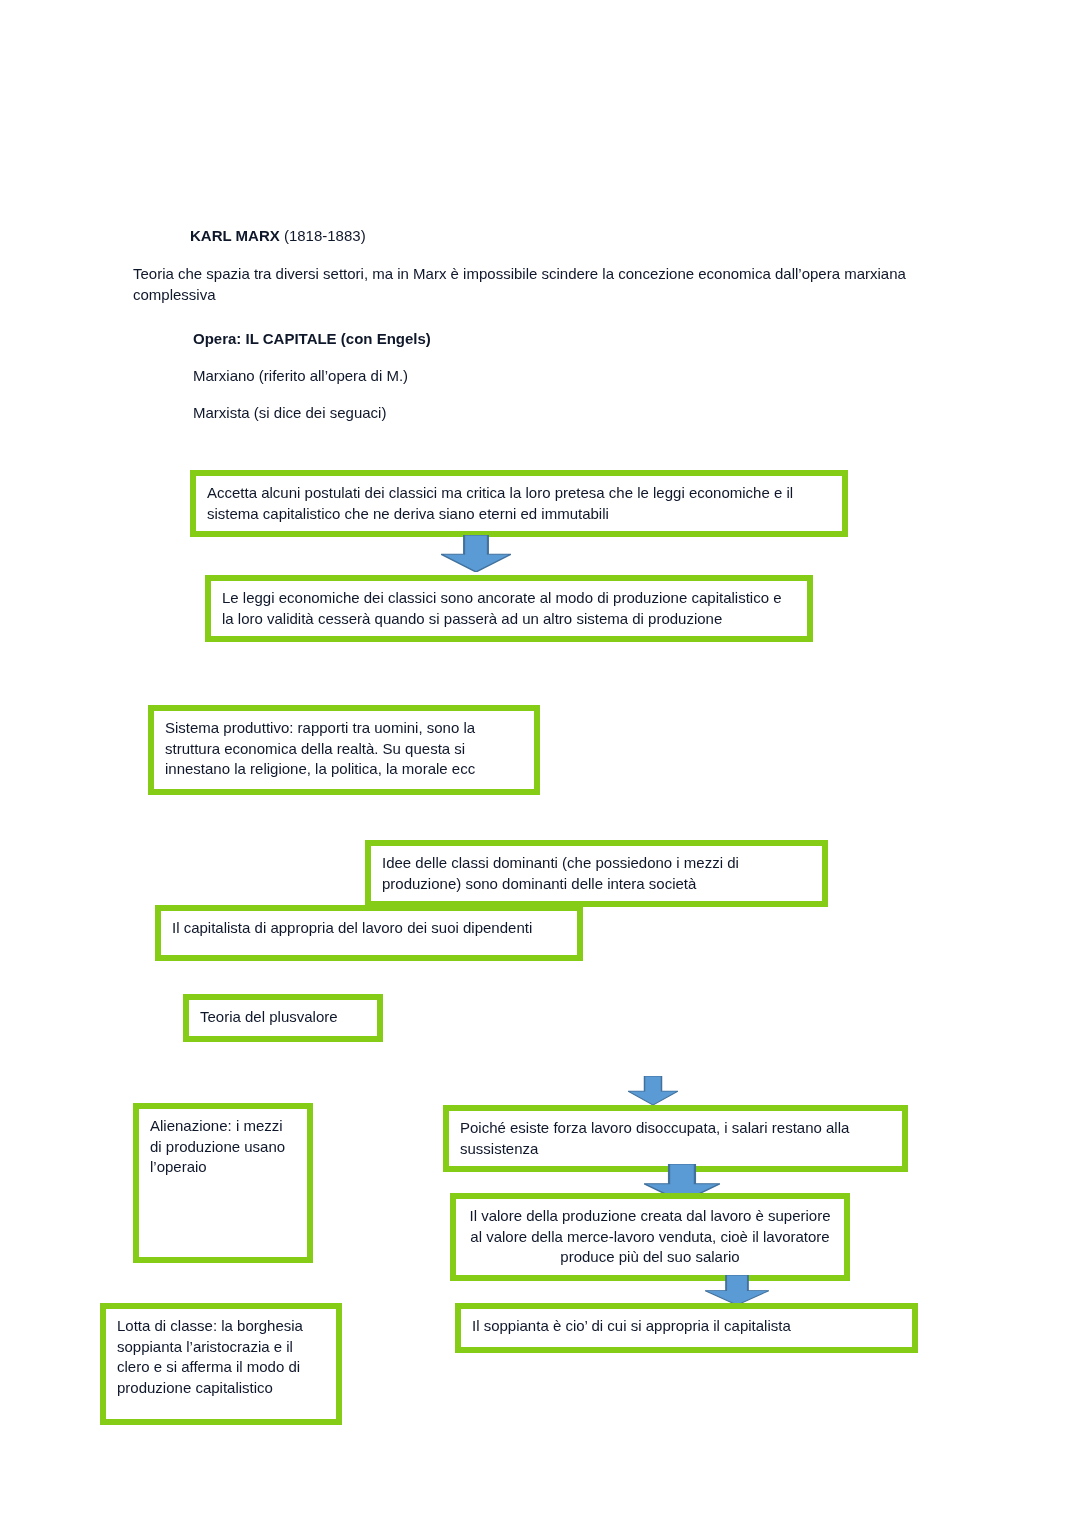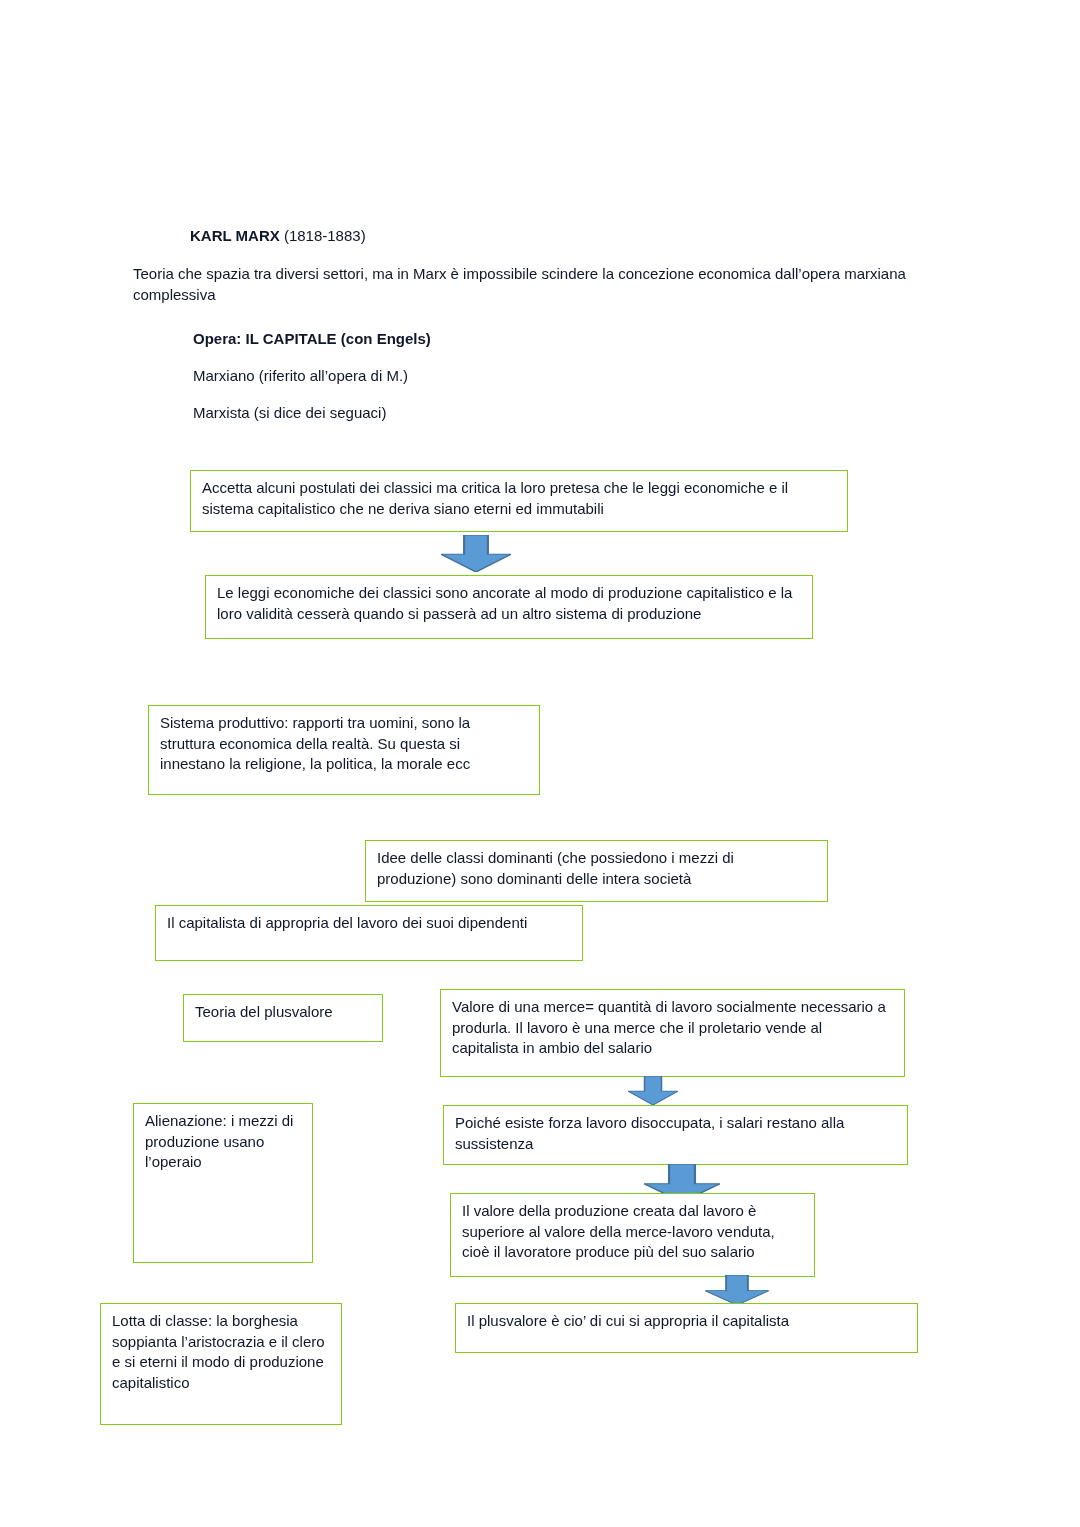--- a/index.html
+++ b/index.html
@@ -13,21 +13,21 @@
     font-family: "Liberation Sans", "DejaVu Sans", sans-serif;
     font-size: 15px;
     line-height: 1.38;
     overflow: hidden;
     margin-top: 36px;
   }
   .abs { position: absolute; }
   .bold { font-weight: bold; }
   .box {
     position: absolute;
-    border: 1px solid #84cc16;
+    border: 6px solid #84cc16;
     background: #ffffff;
     padding: 7px 11px;
   }
   .arrow { position: absolute; display: block; }
 </style>
 </head>
 <body>
 
 <div class="page">
 
@@ -52,37 +52,36 @@
   <div class="box" style="left:205px; top:539px; width:608px; min-height:64px;">Le leggi economiche dei classici sono ancorate al modo di produzione capitalistico e la loro validità cesserà quando si passerà ad un altro sistema di produzione</div>
 
   <div class="box" style="left:148px; top:669px; width:392px; min-height:90px;">Sistema produttivo: rapporti tra uomini, sono la struttura economica della realtà. Su questa si innestano la religione, la politica, la morale ecc</div>
 
   <div class="box" style="left:365px; top:804px; width:463px; min-height:62px;">Idee delle classi dominanti (che possiedono i mezzi di produzione) sono dominanti delle intera società</div>
 
   <div class="box" style="left:155px; top:869px; width:428px; min-height:56px;">Il capitalista di appropria del lavoro dei suoi dipendenti</div>
 
   <div class="box" style="left:183px; top:958px; width:200px; min-height:48px;">Teoria del plusvalore</div>
 
-  <div class="box" style="left:440px; top:953px; width:465px; min-height:88px;">Valore di una merce= quantità di lavoro socialmente necessario a produrla. Il lavoro è una merce che il proletario vende al capitalista in ambio del salario</div>
 
   <svg class="arrow" style="left:628px; top:1040px;" width="50" height="29" viewBox="0 0 100 100" preserveAspectRatio="none">
     <polygon points="33,0 67,0 67,52 100,52 50,100 0,52 33,52" fill="#5b9bd5" stroke="#41719c" stroke-width="3"></polygon>
   </svg>
 
   <div class="box" style="left:133px; top:1067px; width:180px; height:160px;">Alienazione: i mezzi di produzione usano l’operaio</div>
 
   <div class="box" style="left:443px; top:1069px; width:465px; min-height:60px;">Poiché esiste forza lavoro disoccupata, i salari restano alla sussistenza</div>
 
   <svg class="arrow" style="left:644px; top:1128px;" width="76" height="38" viewBox="0 0 100 100" preserveAspectRatio="none">
     <polygon points="33,0 67,0 67,52 100,52 50,100 0,52 33,52" fill="#5b9bd5" stroke="#41719c" stroke-width="3"></polygon>
   </svg>
 
-  <div class="box" style="left:450px; top:1157px; width:365px; min-height:84px;">Il valore della produzione creata dal lavoro è superiore al valore della merce-lavoro venduta, cioè il lavoratore produce più del suo salario</div>
+  <div class="box" style="left:450px; top:1157px; width:400px; min-height:84px;text-align:center;">Il valore della produzione creata dal lavoro è superiore al valore della merce-lavoro venduta, cioè il lavoratore produce più del suo salario</div>
 
   <svg class="arrow" style="left:705px; top:1239px;" width="64" height="30" viewBox="0 0 100 100" preserveAspectRatio="none">
     <polygon points="33,0 67,0 67,52 100,52 50,100 0,52 33,52" fill="#5b9bd5" stroke="#41719c" stroke-width="3"></polygon>
   </svg>
 
-  <div class="box" style="left:455px; top:1267px; width:463px; min-height:50px;">Il plusvalore è cio’ di cui si appropria il capitalista</div>
+  <div class="box" style="left:455px; top:1267px; width:463px; min-height:50px;">Il soppianta è cio’ di cui si appropria il capitalista</div>
 
-  <div class="box" style="left:100px; top:1267px; width:242px; height:122px;">Lotta di classe: la borghesia soppianta l’aristocrazia e il clero e si eterni il modo di produzione capitalistico</div>
+  <div class="box" style="left:100px; top:1267px; width:242px; height:122px;">Lotta di classe: la borghesia soppianta l’aristocrazia e il clero e si afferma il modo di produzione capitalistico</div>
 
 </div>
 
 </body></html>

